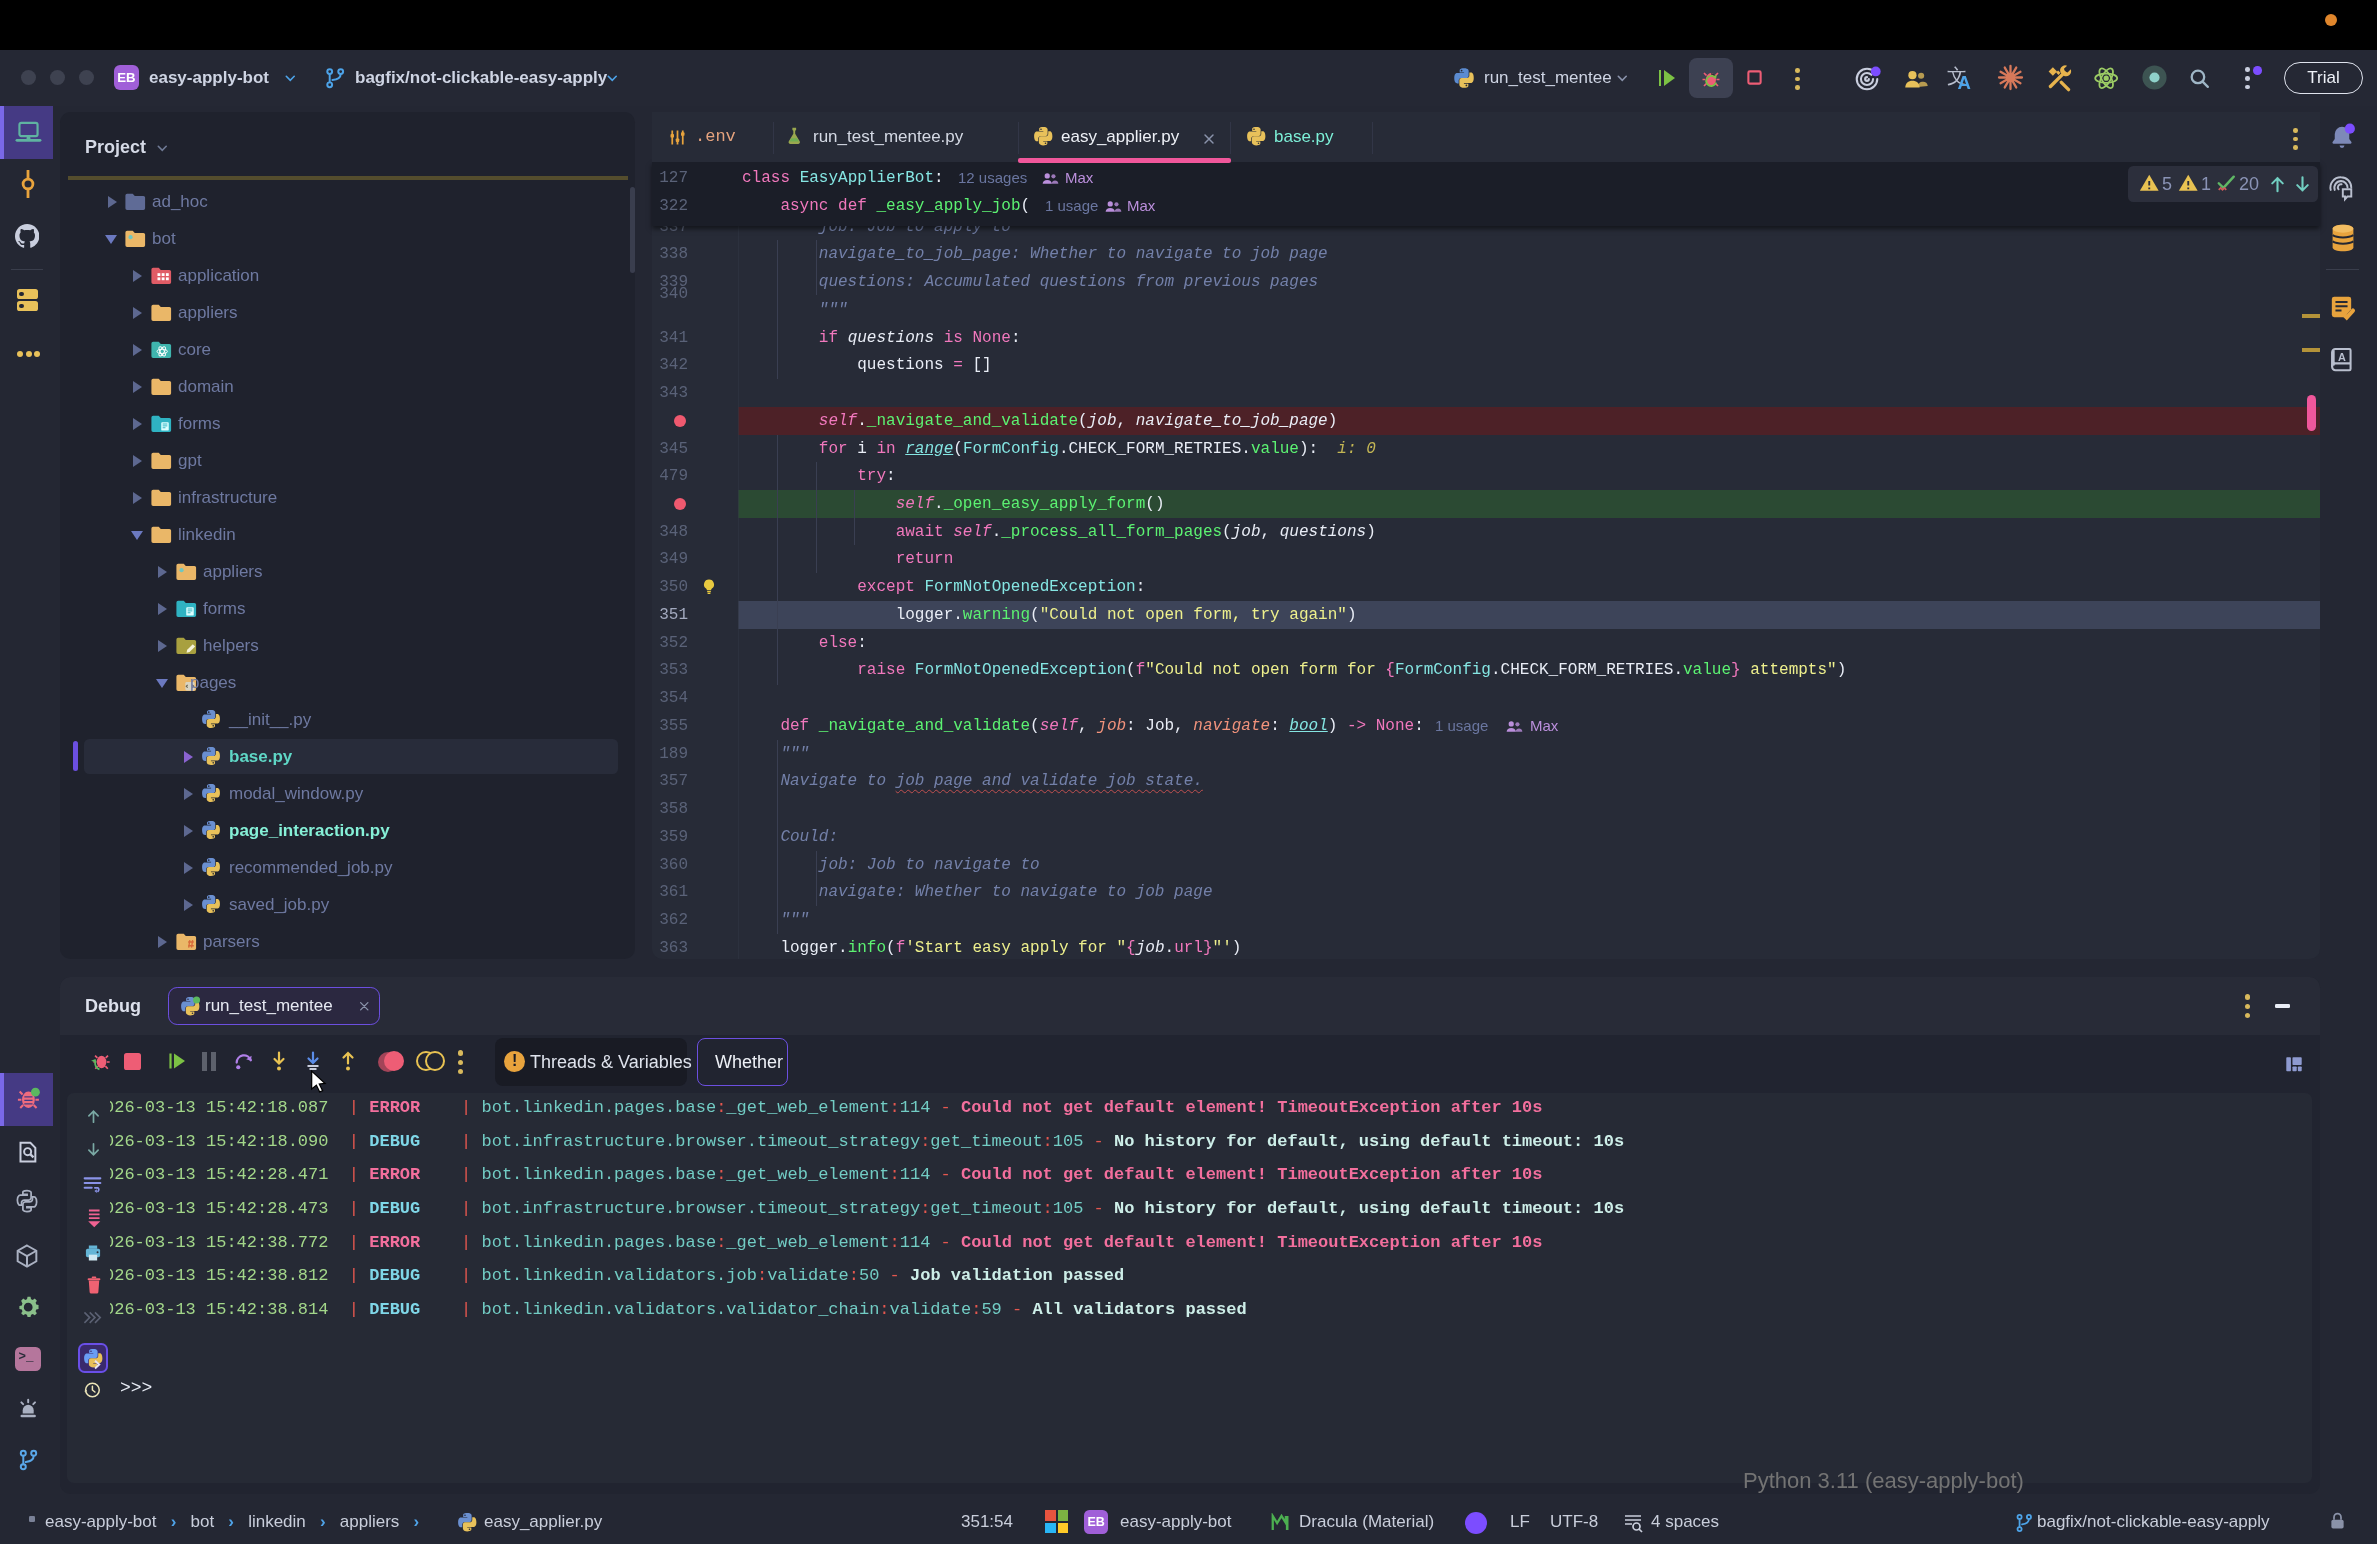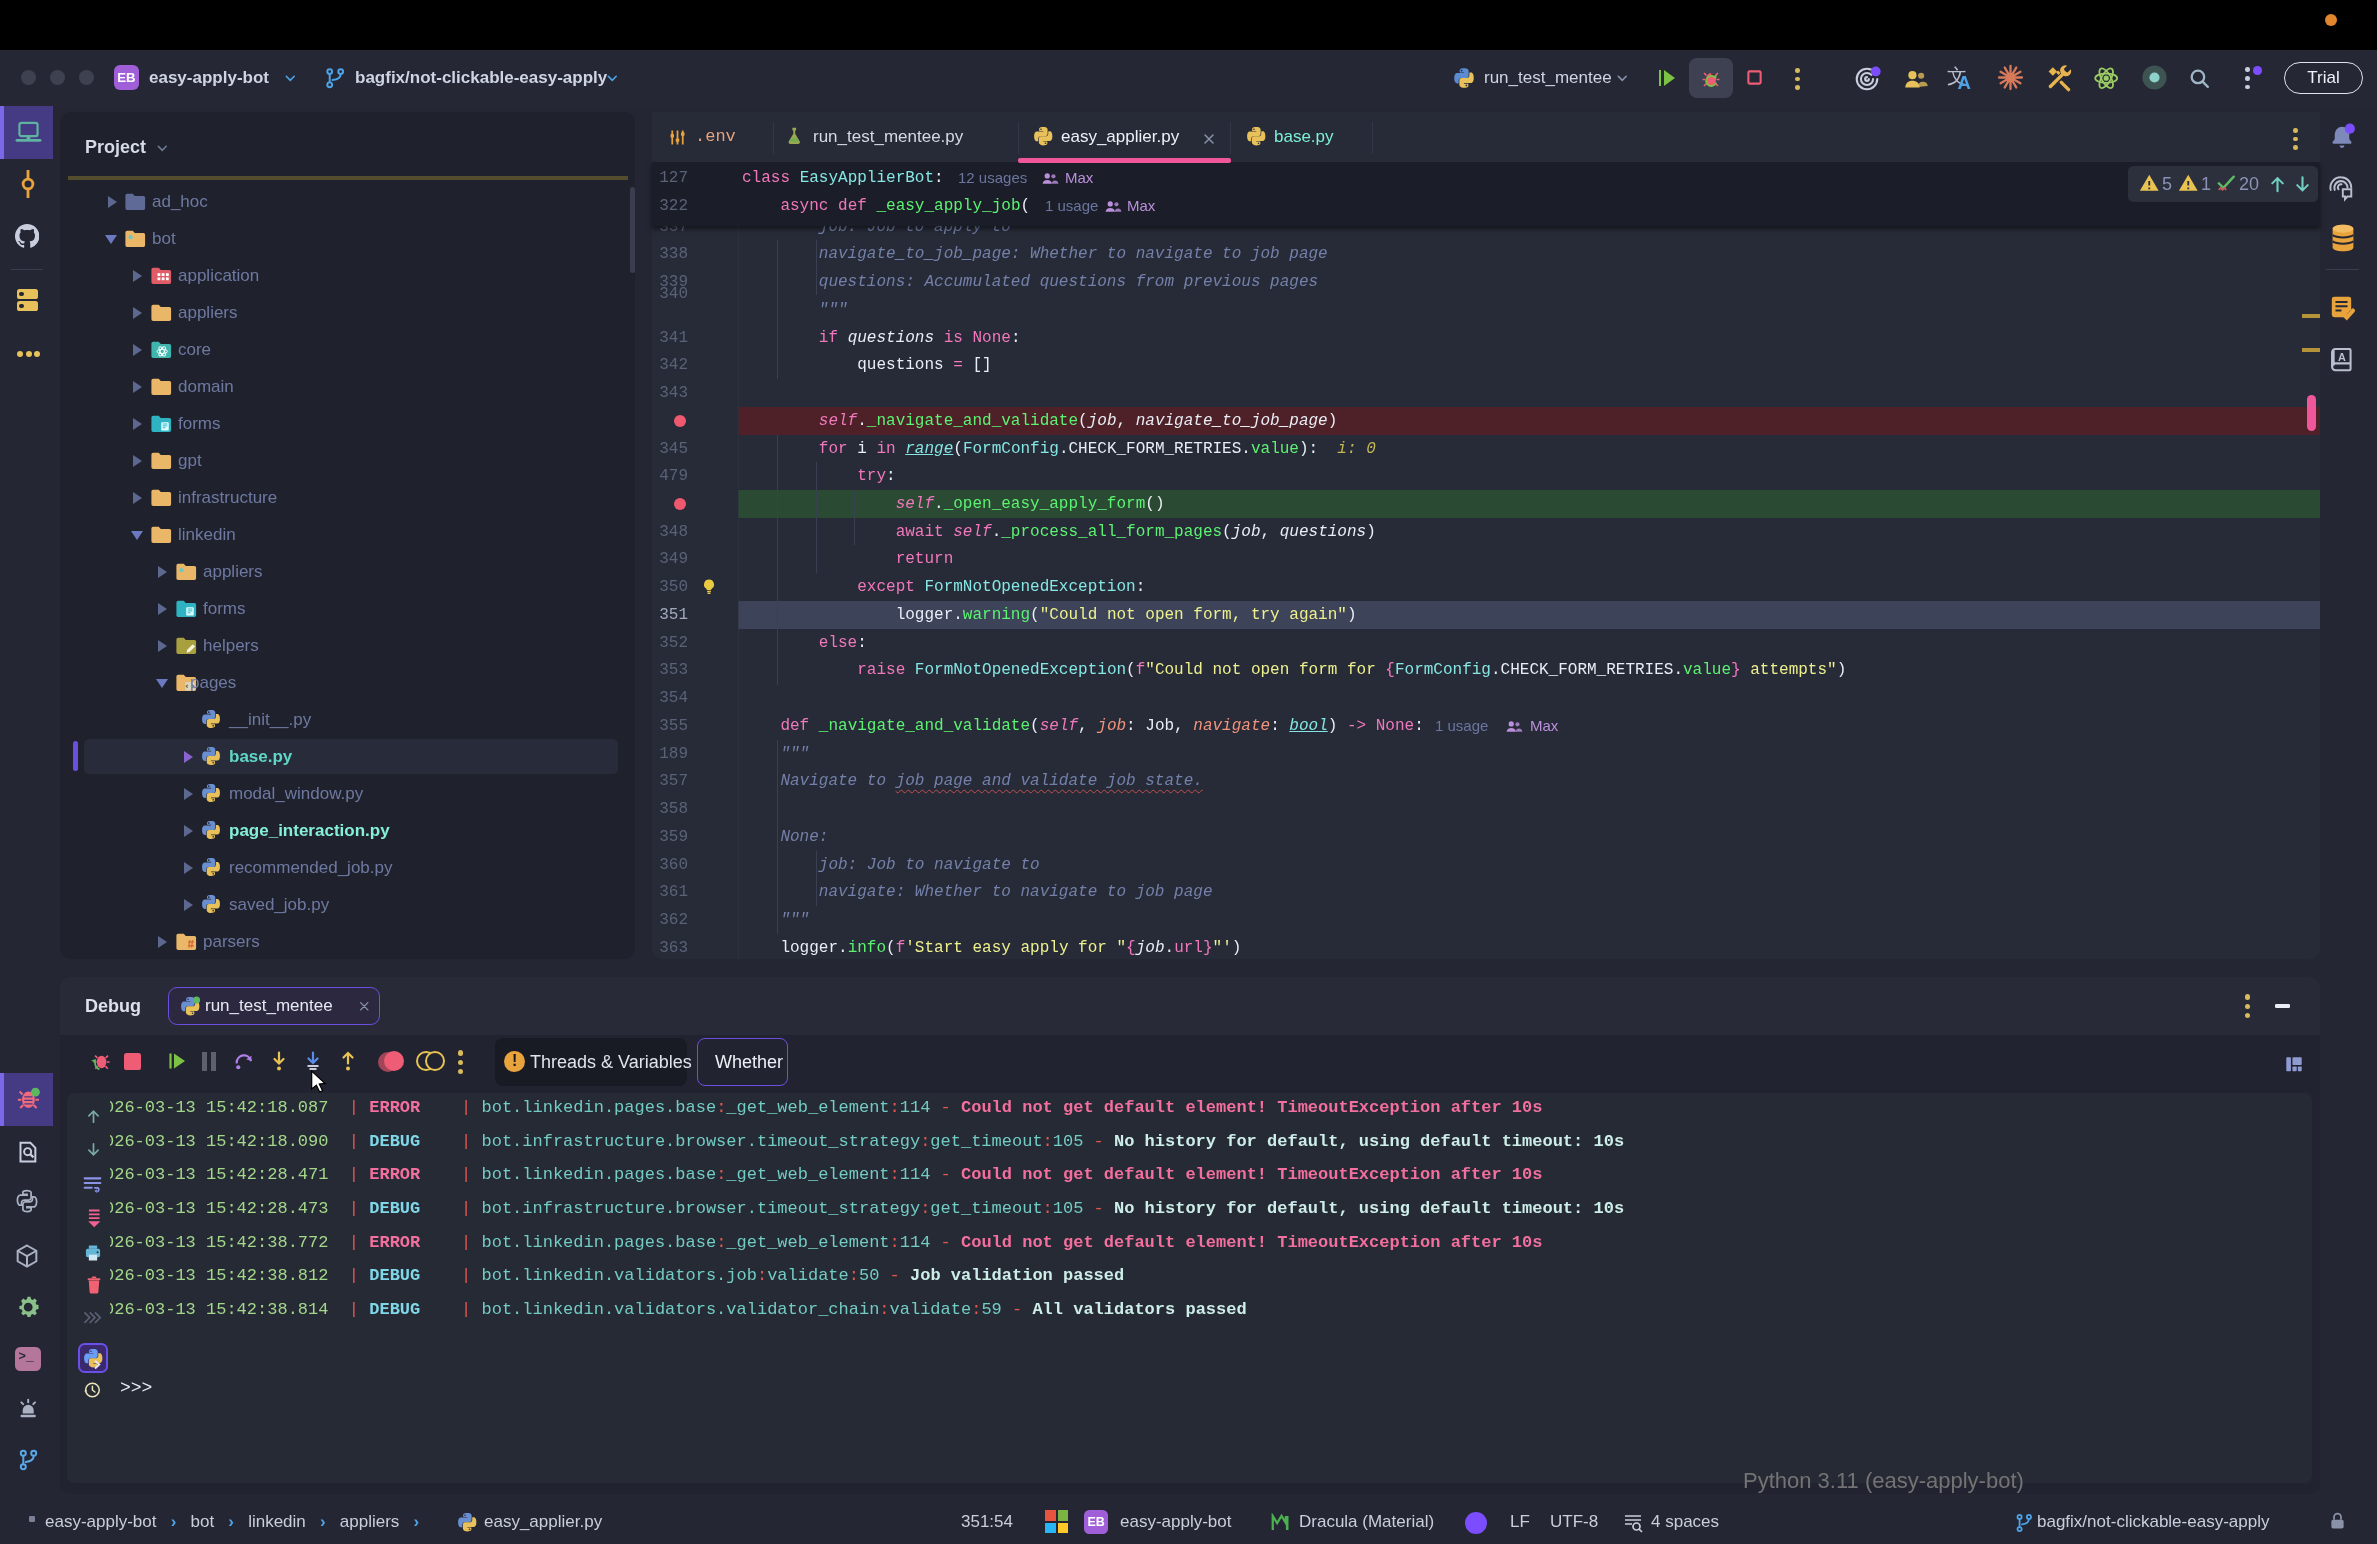--- a/index.html
+++ b/index.html
@@ -496,21 +496,21 @@
 <div class="abs" style="left:1435px;top:717px;font-size:15px;color:#6a76a0">1 usage</div>
 <svg class="abs" style="left:1506px;top:720px" width="17" height="13.2" viewBox="0 0 26 20">
     <circle cx="8" cy="6" r="4" fill="#bb8fdc"></circle>
     <path d="M1 18c0-4 3-6 7-6s7 2 7 6z" fill="#bb8fdc"></path>
     <circle cx="17.5" cy="6.5" r="3.2" fill="#bb8fdc" opacity=".8"></circle>
     <path d="M14.5 18c.4-3 2.2-5 5.5-5 2.8 0 4.6 1.6 5 5z" fill="#bb8fdc" opacity=".8"></path>
   </svg>
 <div class="abs" style="left:1530px;top:717px;font-size:15px;color:#bb8fdc">Max</div>
 <pre class="cl" style="top:740px"><span class="d">    """</span></pre>
 <pre class="cl" style="top:767px"><span class="d">    Navigate to <span style="text-decoration:underline wavy #c05050 0.7px;text-underline-offset:4px">job page and validate job state.</span></span></pre>
-<pre class="cl" style="top:823px"><span class="d">    None:</span></pre>
+<pre class="cl" style="top:823px"><span class="d">    Could:</span></pre>
 <pre class="cl" style="top:851px"><span class="d">        job: Job to navigate to</span></pre>
 <pre class="cl" style="top:878px"><span class="d">        navigate: Whether to navigate to job page</span></pre>
 <pre class="cl" style="top:906px"><span class="d">    """</span></pre>
 <pre class="cl" style="top:934px"><span class="w">    logger.</span><span class="f">info</span><span class="w">(</span><span class="k">f</span><span class="s">'Start easy apply for "</span><span class="k">{</span><span class="p">job</span><span class="w">.</span><span class="k">url</span><span class="k">}</span><span class="s">"'</span><span class="w">)</span></pre>
 
 <div class="abs" style="left:652px;top:162px;width:1668px;height:64px;background:#1b1e28;box-shadow:0 3.3px 4.6px rgba(0,0,0,.5)"></div>
 <div class="ln" style="top:164px;background:none">127</div>
 <div class="ln" style="top:192px;background:none">322</div>
 <pre class="cl" style="top:164px"><span class="k">class</span><span class="w"> </span><span class="c">EasyApplierBot</span><span class="w">:</span></pre>
 <div class="abs" style="left:958px;top:169px;font-size:15px;color:#6a76a0">12 usages</div>

